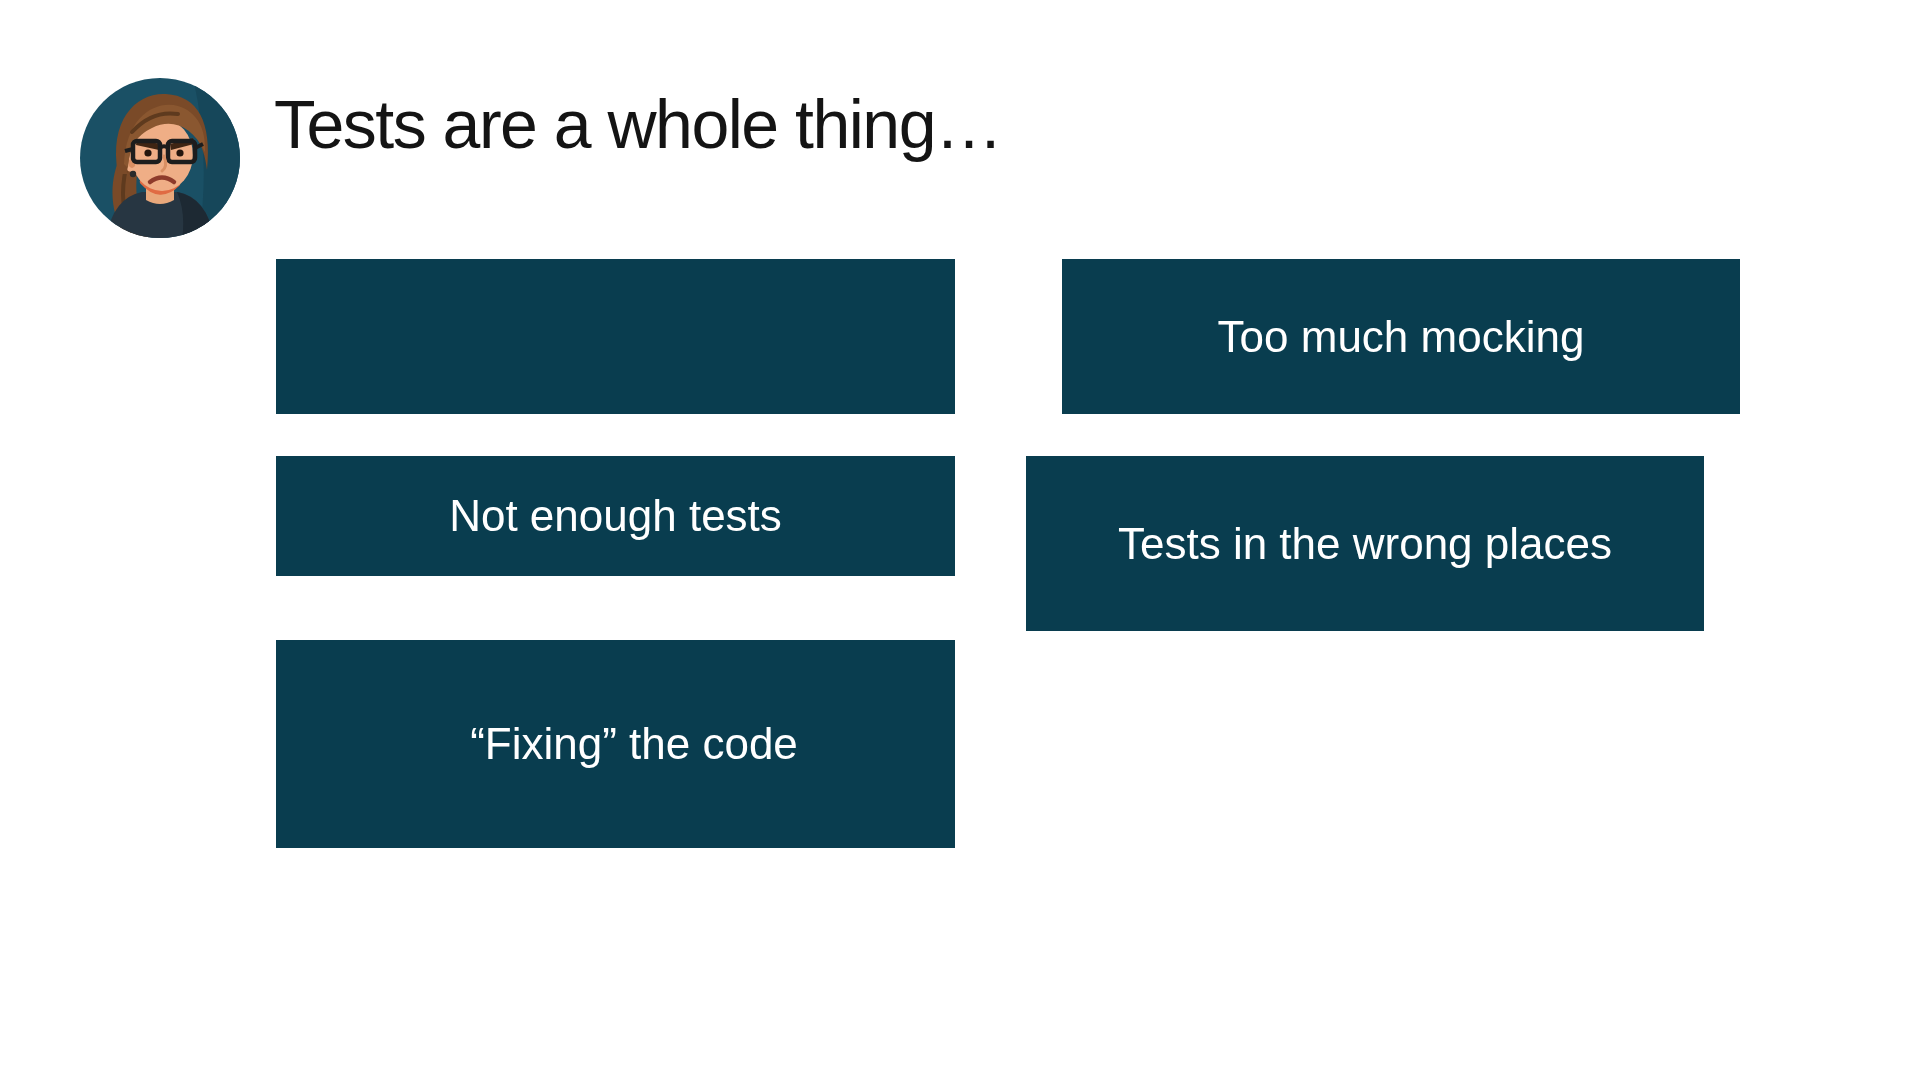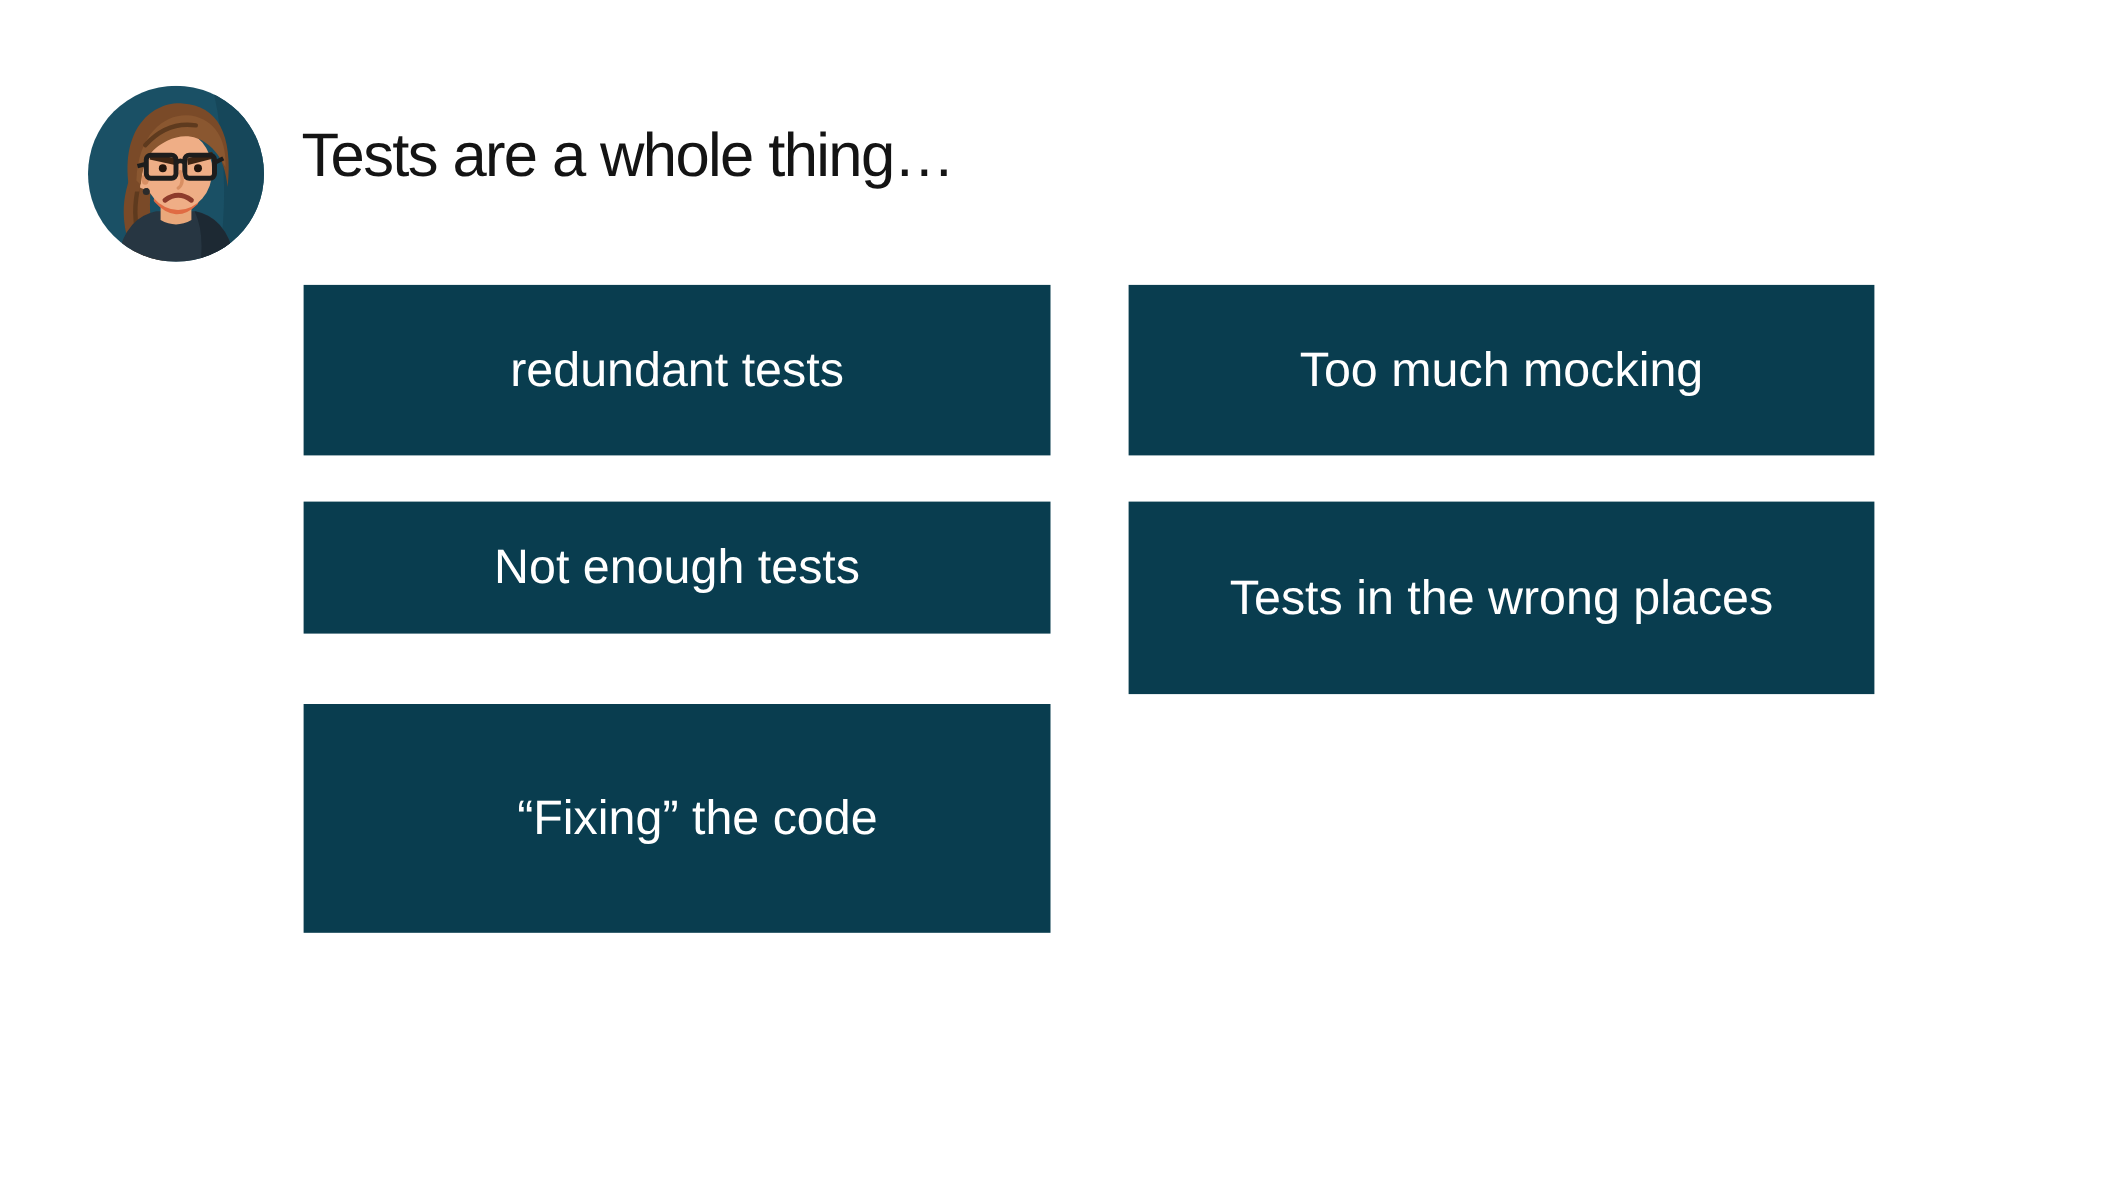--- a/index.html
+++ b/index.html
@@ -27,46 +27,46 @@
   .avatar {
     position: absolute;
     left: 80px;
     top: 78px;
     width: 160px;
     height: 160px;
   }
   .title {
     position: absolute;
     left: 274px;
-    top: 84px;
+    top: 68px;
     height: 112px;
     margin: 0;
     display: flex;
     align-items: center;
-    font-size: 56px;
+    font-size: 68px;
     font-weight: 400;
     letter-spacing: -1.5px;
     color: var(--title-color);
     white-space: nowrap;
   }
   .box {
     position: absolute;
     background: var(--box-fill);
     color: var(--box-text);
     display: flex;
     flex-direction: column;
     align-items: center;
     justify-content: center;
     text-align: center;
     font-size: 44px;
     line-height: 60px;
     font-weight: 400;
   }
   .box-1 { left: 276px;  top: 259px; width: 679px; height: 155px; }
-  .box-2 { left: 1026px; top: 259px; width: 678px; height: 155px; }
+  .box-2 { left: 1062px; top: 259px; width: 678px; height: 155px; }
   .box-3 { left: 276px;  top: 456px; width: 679px; height: 120px; }
   .box-4 { left: 1026px; top: 456px; width: 678px; height: 175px; justify-content: center; }
   .box-5 { left: 276px;  top: 640px; width: 679px; height: 208px; padding-left: 37px; }
 </style>
 </head>
 <body>
 
 <div class="slide">
 
   <div class="avatar">
@@ -116,21 +116,20 @@
         <path d="M84 78 Q88 89 82 93" stroke="#D98F63" stroke-width="3" fill="none" stroke-linecap="round"></path>
 
         <path d="M70 104 Q82 95 94 104" stroke="#8E3B2B" stroke-width="4.5" fill="none" stroke-linecap="round"></path>
       </g>
     </svg>
   </div>
 
   <h1 class="title">Tests are a whole thing…</h1>
 
   <div class="box box-1">
-    <span>redundant tests</span>
   </div>
 
   <div class="box box-2">
     <span>Too much mocking</span>
   </div>
 
   <div class="box box-3">
     <span>Not enough tests</span>
   </div>
 

